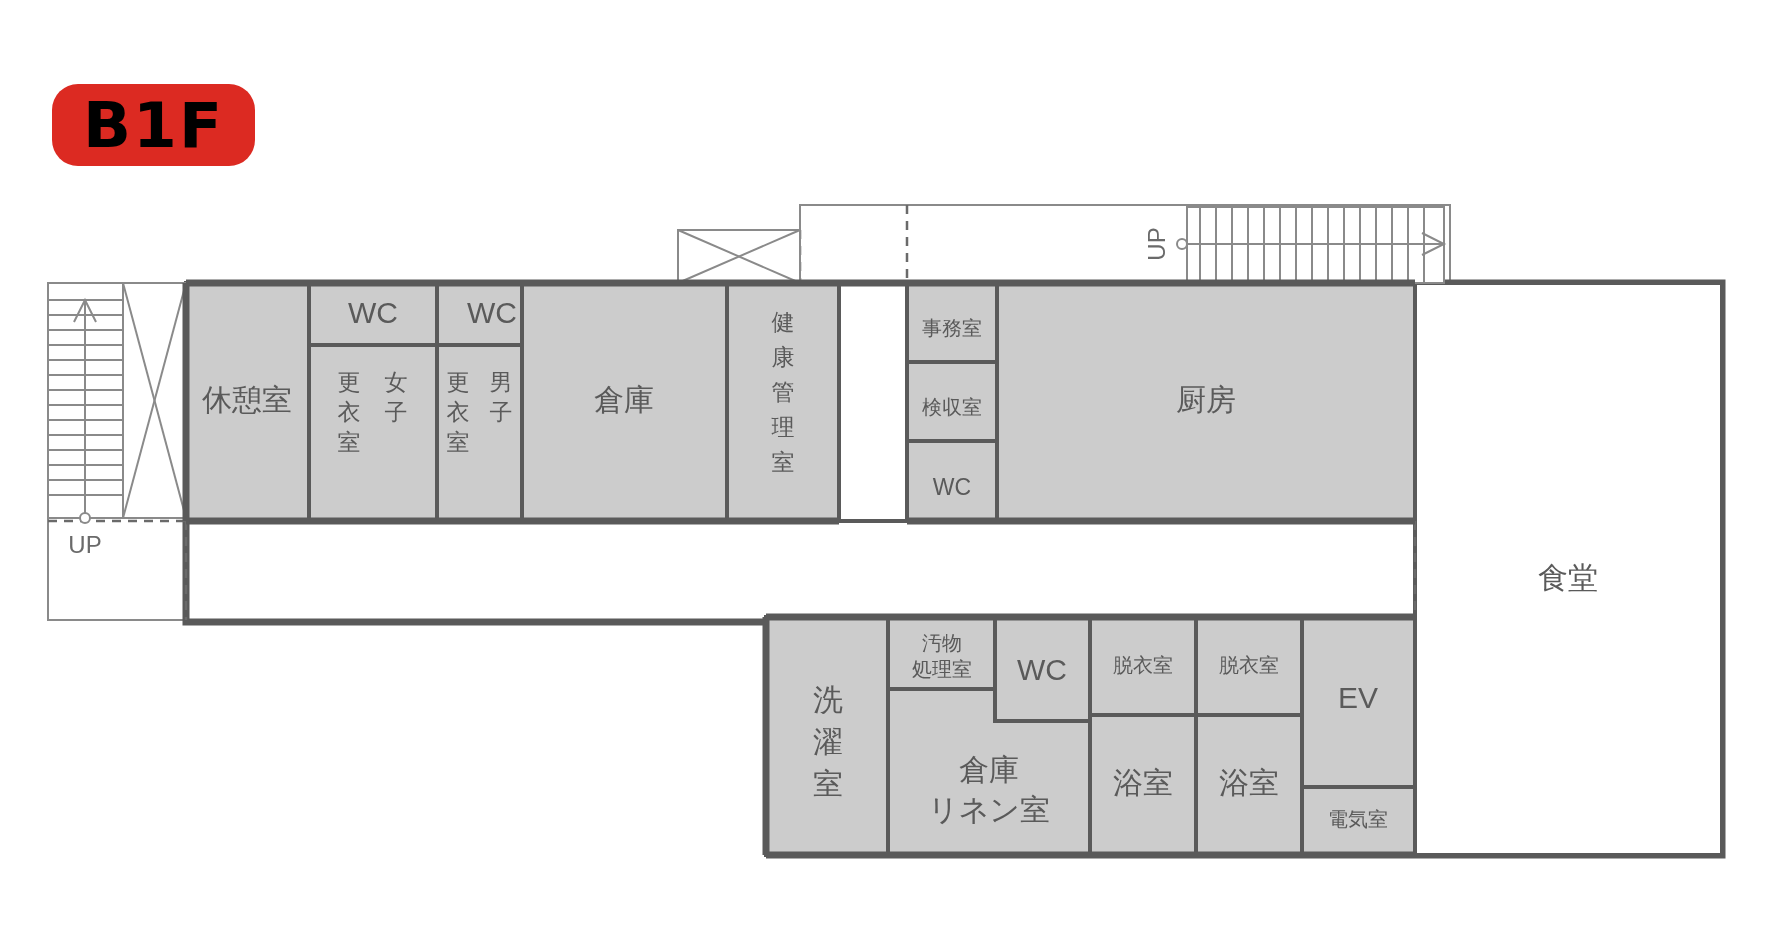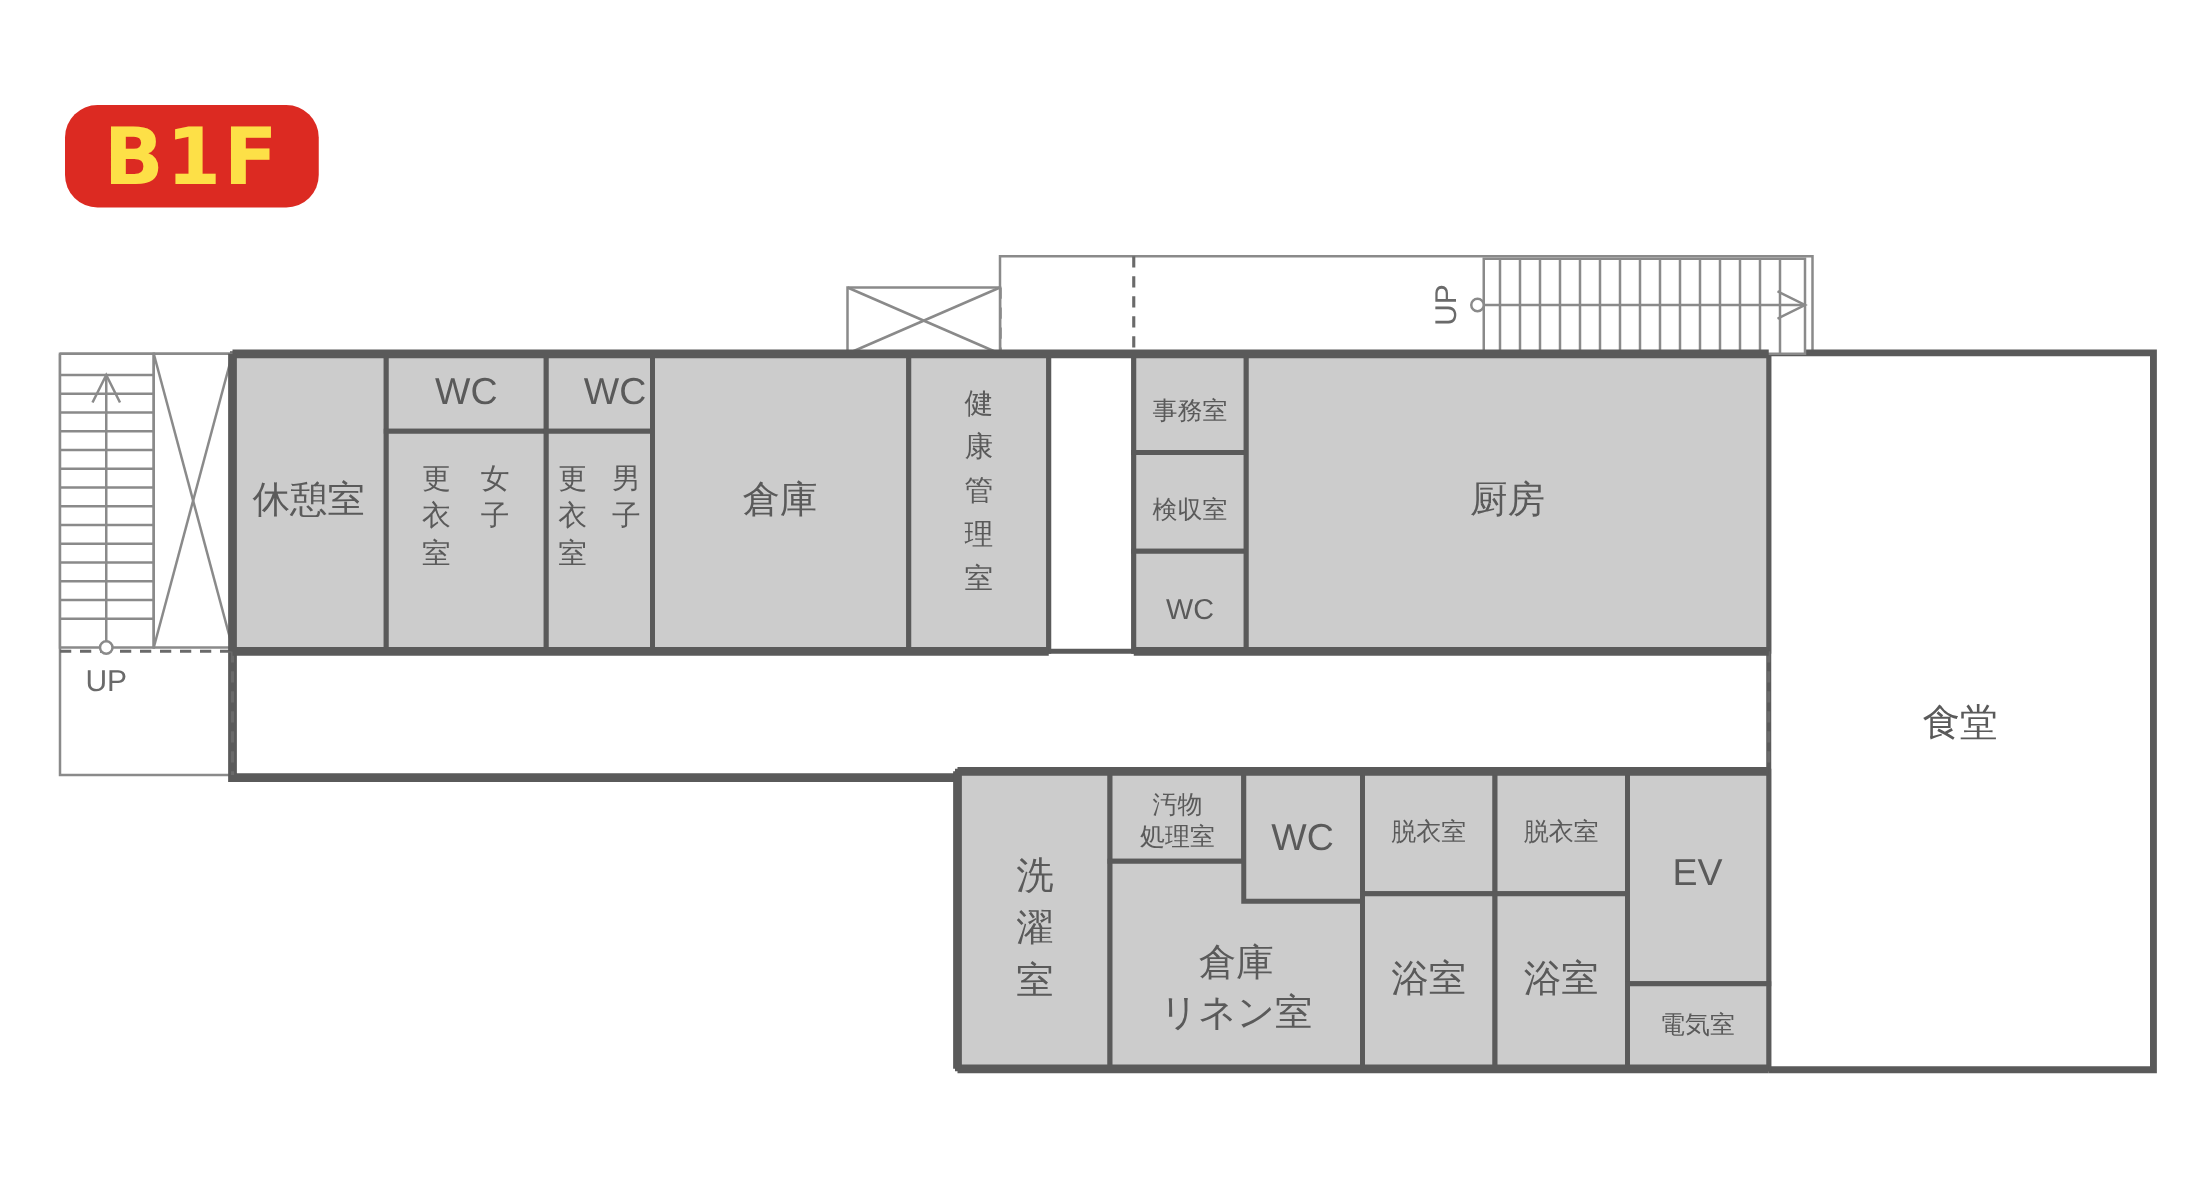--- a/index.html
+++ b/index.html
@@ -106,21 +106,21 @@
     stroke-width: 2;
     fill: none;
   }
 </style>
 </head>
 <body>
 
 <div id="floorplan-root">
 
   <div class="floor-badge" style="background:#dc2a22;">
-    <span class="floor-badge-label" style="color: #fde047;">B1F</span>
+    <span class="floor-badge-label" style="color: #000000;">B1F</span>
   </div>
 
   <svg class="plan" viewBox="0 0 1769 948">
 
     <path class="thin-line" d="M 48 283 L 48 620 L 186 620"></path>
     <path class="thin-line" d="M 48 283 L 186 283"></path>
 
     <path class="thin-line" d="M 800 283 L 800 205 L 1450 205 L 1450 283"></path>
 
     <path class="outer-wall" d="M 1415 283 L 1722 283 L 1722 855 L 1415 855"></path>

